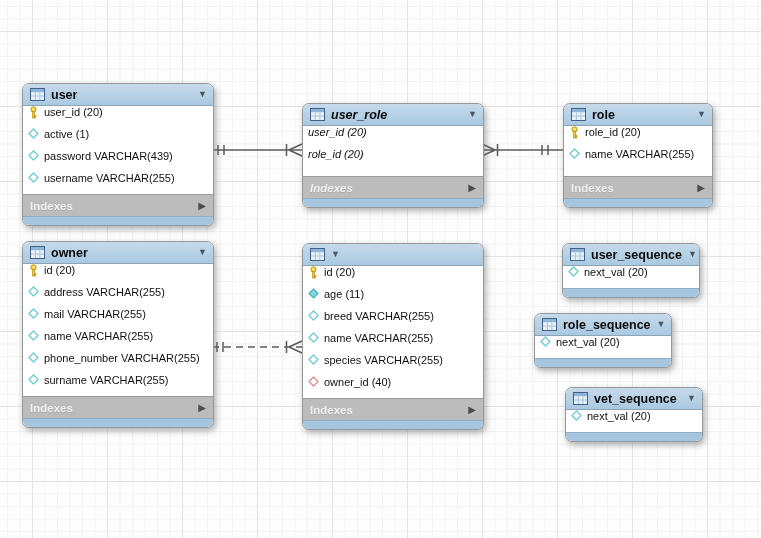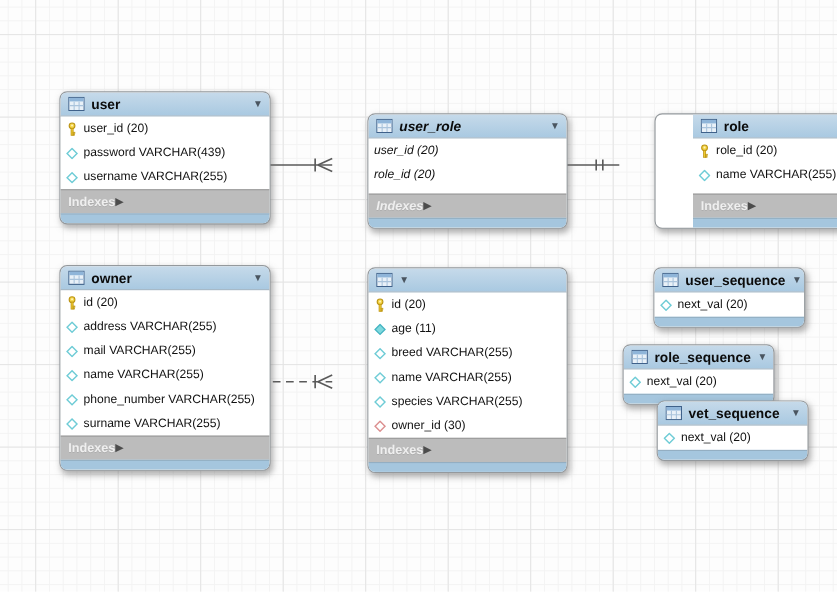--- a/index.html
+++ b/index.html
@@ -17,41 +17,40 @@
       linear-gradient(90deg, #f3f3f3 1px, transparent 1px);
     background-size:75px 75px,75px 75px,12.5px 12.5px,12.5px 12.5px;
     background-position:32px 31px,32px 31px,7px 6px,7px 6px;
   }
   svg.conns{position:absolute;left:0;top:0;z-index:1;}
   .table{
     position:absolute;z-index:2;
     border:1px solid #94999d;border-radius:7px;overflow:hidden;
     box-shadow:2px 3px 6px rgba(110,110,110,.55);
     background:#fff;
-    margin-left:32px;
   }
   .thead{
     height:21px;display:flex;align-items:center;gap:6px;
     padding:0 6px 0 7px;
     background:linear-gradient(#c6daea,#a9c9e1);
     border-bottom:1px solid #8da4b5;
   }
   .ttitle{font-weight:bold;font-size:12.5px;color:#0b0b0b;flex:1 1 auto;white-space:nowrap;}
   .collapse{font-size:9px;color:#4a5560;line-height:1;}
   .ticon{display:flex;align-items:center;}
   .tbody{background:#fff;}
   .trow{
-    height:22px;display:flex;align-items:center;gap:4px;
+    height:22px;display:flex;align-items:flex-start;gap:4px;
     padding:0 4px;font-size:11px;color:#111;white-space:nowrap;
   }
   .trow.noicon{padding-left:5px;}
   .cicon{display:flex;align-items:center;width:13px;justify-content:center;}
   .clabel{white-space:nowrap;}
   .tfoot{
-    height:21px;display:flex;align-items:center;
+    height:21px;display:flex;align-items:center;justify-content:space-between;
     padding:0 7px;background:#bcbcbc;border-top:1px solid #9b9b9b;
   }
   .flabel{font-weight:bold;font-size:11.5px;color:#efefef;text-shadow:0 1px 0 rgba(0,0,0,0.08);}
   .expand{font-size:10px;color:#4c4c4c;line-height:1;}
   .tstrip{height:8px;background:#a5c6de;border-top:1px solid #93aec2;}
 </style>
 </head>
 <body>
 
 <div class="canvas">
@@ -108,20 +107,28 @@
               </svg>
             </span>
             <span class="clabel">user_id (20)</span>
           </div>
           <div class="trow">
             <span class="cicon">
               <svg width="11" height="11" viewBox="0 0 11 11">
                 <polygon points="5.5,1 10,5.5 5.5,10 1,5.5" fill="#ffffff" stroke="#6fccd6" stroke-width="1.3"></polygon>
               </svg>
             </span>
+            <span class="clabel">active (1)</span>
+          </div>
+          <div class="trow">
+            <span class="cicon">
+              <svg width="11" height="11" viewBox="0 0 11 11">
+                <polygon points="5.5,1 10,5.5 5.5,10 1,5.5" fill="#ffffff" stroke="#6fccd6" stroke-width="1.3"></polygon>
+              </svg>
+            </span>
             <span class="clabel">password VARCHAR(439)</span>
           </div>
           <div class="trow">
             <span class="cicon">
               <svg width="11" height="11" viewBox="0 0 11 11">
                 <polygon points="5.5,1 10,5.5 5.5,10 1,5.5" fill="#ffffff" stroke="#6fccd6" stroke-width="1.3"></polygon>
               </svg>
             </span>
             <span class="clabel">username VARCHAR(255)</span>
           </div>
@@ -153,21 +160,21 @@
           <div class="trow noicon">
             <span class="clabel">role_id (20)</span>
           </div>
         </div>
         <div class="tfoot">
           <span class="flabel">Indexes</span>
           <span class="expand">▶</span>
         </div>
         <div class="tstrip"></div>
       </div>
-      <div class="table" style="left: 563px; top: 103px; width: 148px; padding-left: 34px;">
+      <div class="table" style="left: 563px; top: 103px; width: 148px;">
         <div class="thead">
           <span class="ticon">
             <svg width="15" height="13" viewBox="0 0 15 13">
               <rect x="0.5" y="0.5" width="14" height="12" fill="#e9f1f8" stroke="#3f618a" stroke-width="1"></rect>
               <rect x="1" y="1" width="13" height="3.2" fill="#8fb5d9"></rect>
               <line x1="5.4" y1="4.5" x2="5.4" y2="12" stroke="#aac4dc" stroke-width="1"></line>
               <line x1="9.9" y1="4.5" x2="9.9" y2="12" stroke="#aac4dc" stroke-width="1"></line>
               <line x1="1" y1="8" x2="14" y2="8" stroke="#aac4dc" stroke-width="1"></line>
             </svg>
           </span>
@@ -333,21 +340,21 @@
               </svg>
             </span>
             <span class="clabel">species VARCHAR(255)</span>
           </div>
           <div class="trow">
             <span class="cicon">
               <svg width="11" height="11" viewBox="0 0 11 11">
                 <polygon points="5.5,1 10,5.5 5.5,10 1,5.5" fill="#ffffff" stroke="#dc9090" stroke-width="1.3"></polygon>
               </svg>
             </span>
-            <span class="clabel">owner_id (30)</span>
+            <span class="clabel">owner_id (40)</span>
           </div>
         </div>
         <div class="tfoot">
           <span class="flabel">Indexes</span>
           <span class="expand">▶</span>
         </div>
         <div class="tstrip"></div>
       </div>
       <div class="table" style="left: 562px; top: 243px; width: 136px;">
         <div class="thead">
@@ -394,21 +401,21 @@
             <span class="cicon">
               <svg width="11" height="11" viewBox="0 0 11 11">
                 <polygon points="5.5,1 10,5.5 5.5,10 1,5.5" fill="#ffffff" stroke="#6fccd6" stroke-width="1.3"></polygon>
               </svg>
             </span>
             <span class="clabel">next_val (20)</span>
           </div>
         </div>
         <div class="tstrip"></div>
       </div>
-      <div class="table" style="left: 565px; top: 364px; width: 136px;">
+      <div class="table" style="left: 565px; top: 387px; width: 136px;">
         <div class="thead">
           <span class="ticon">
             <svg width="15" height="13" viewBox="0 0 15 13">
               <rect x="0.5" y="0.5" width="14" height="12" fill="#e9f1f8" stroke="#3f618a" stroke-width="1"></rect>
               <rect x="1" y="1" width="13" height="3.2" fill="#8fb5d9"></rect>
               <line x1="5.4" y1="4.5" x2="5.4" y2="12" stroke="#aac4dc" stroke-width="1"></line>
               <line x1="9.9" y1="4.5" x2="9.9" y2="12" stroke="#aac4dc" stroke-width="1"></line>
               <line x1="1" y1="8" x2="14" y2="8" stroke="#aac4dc" stroke-width="1"></line>
             </svg>
           </span>

